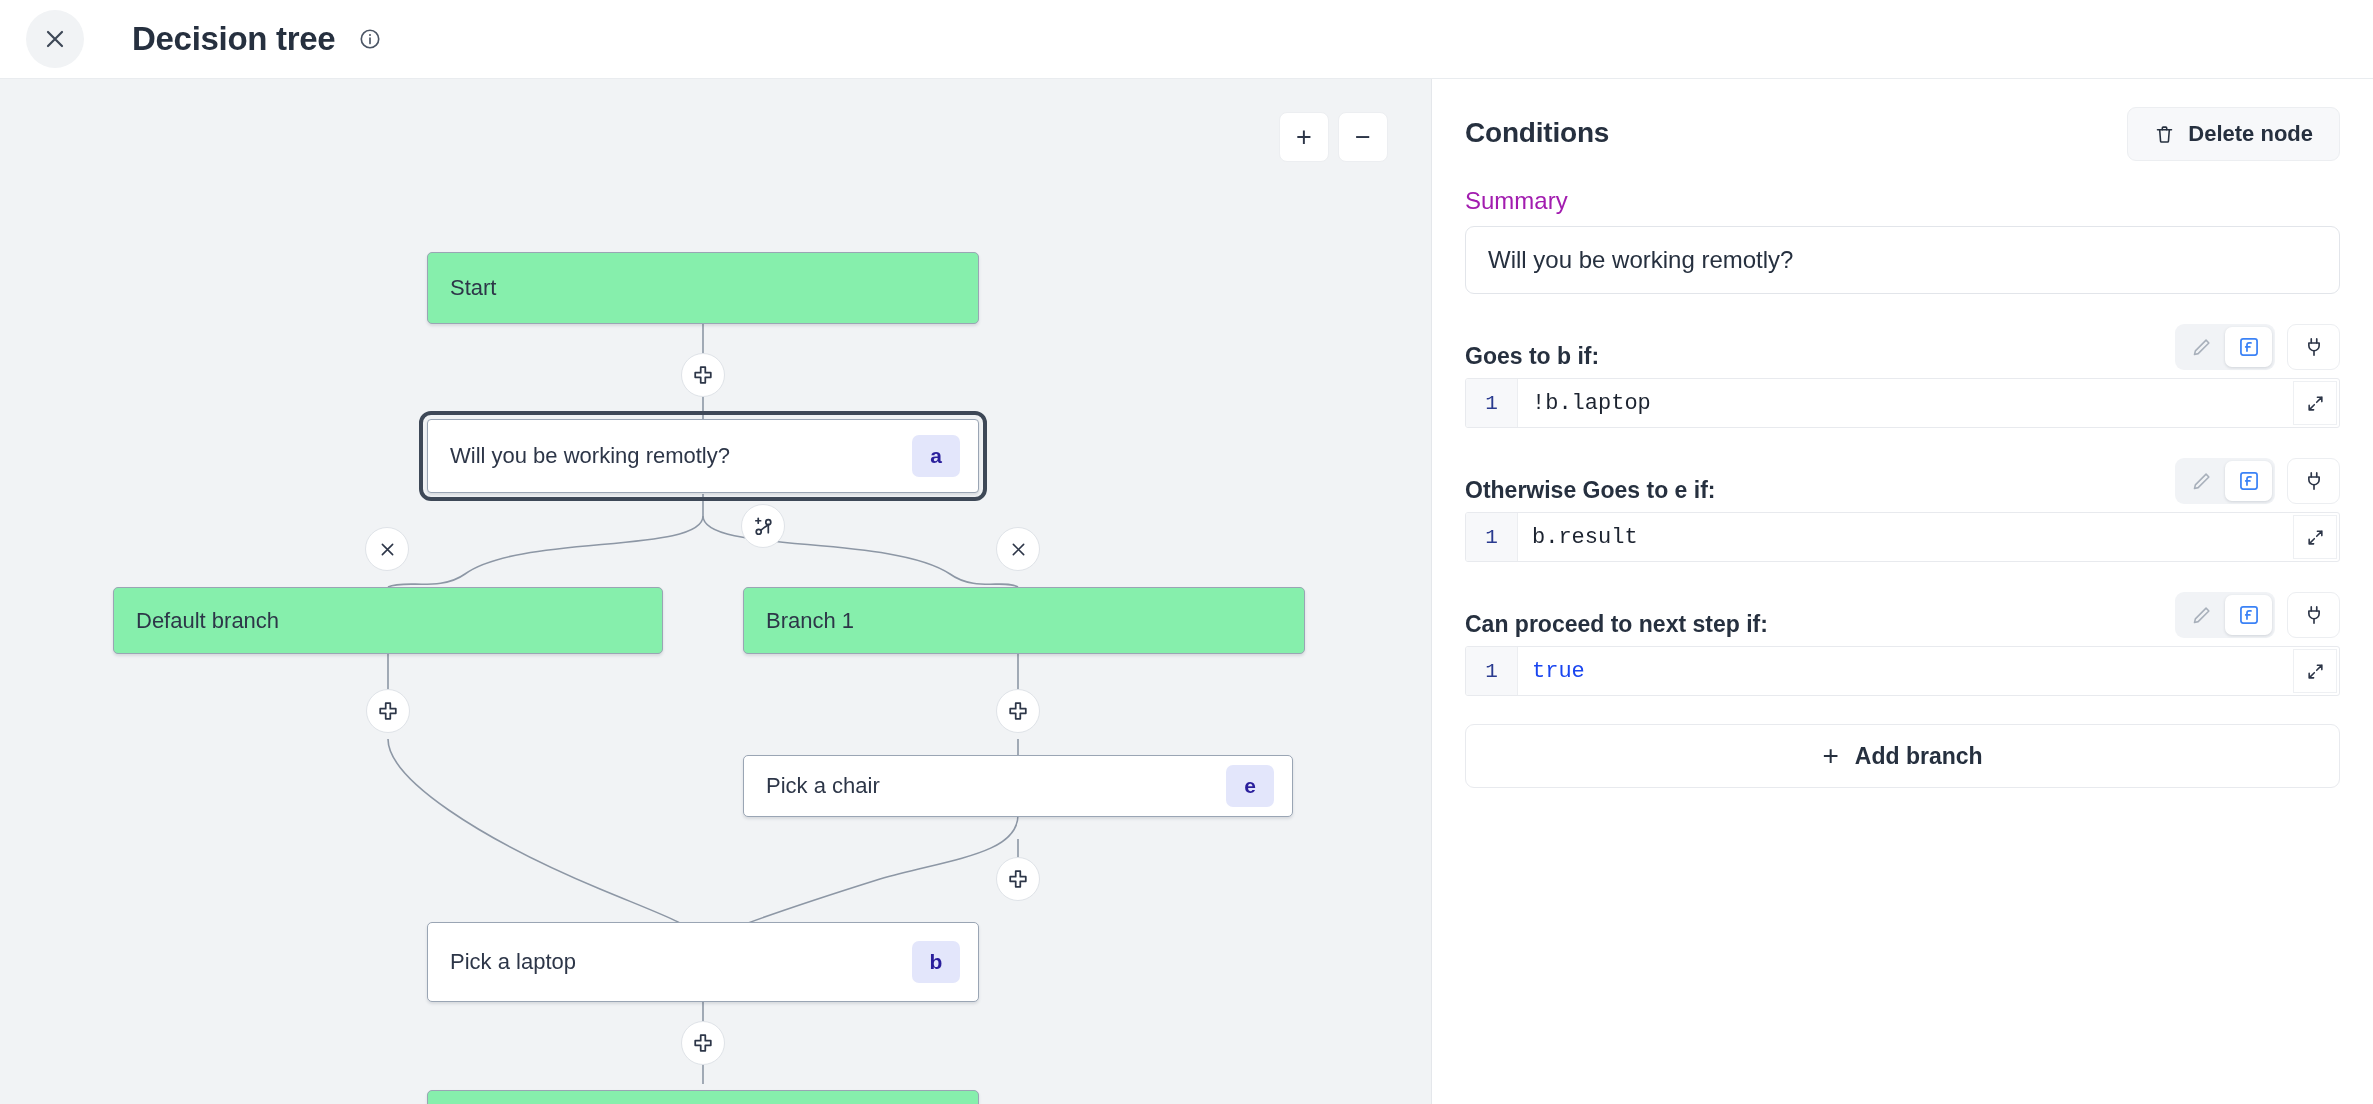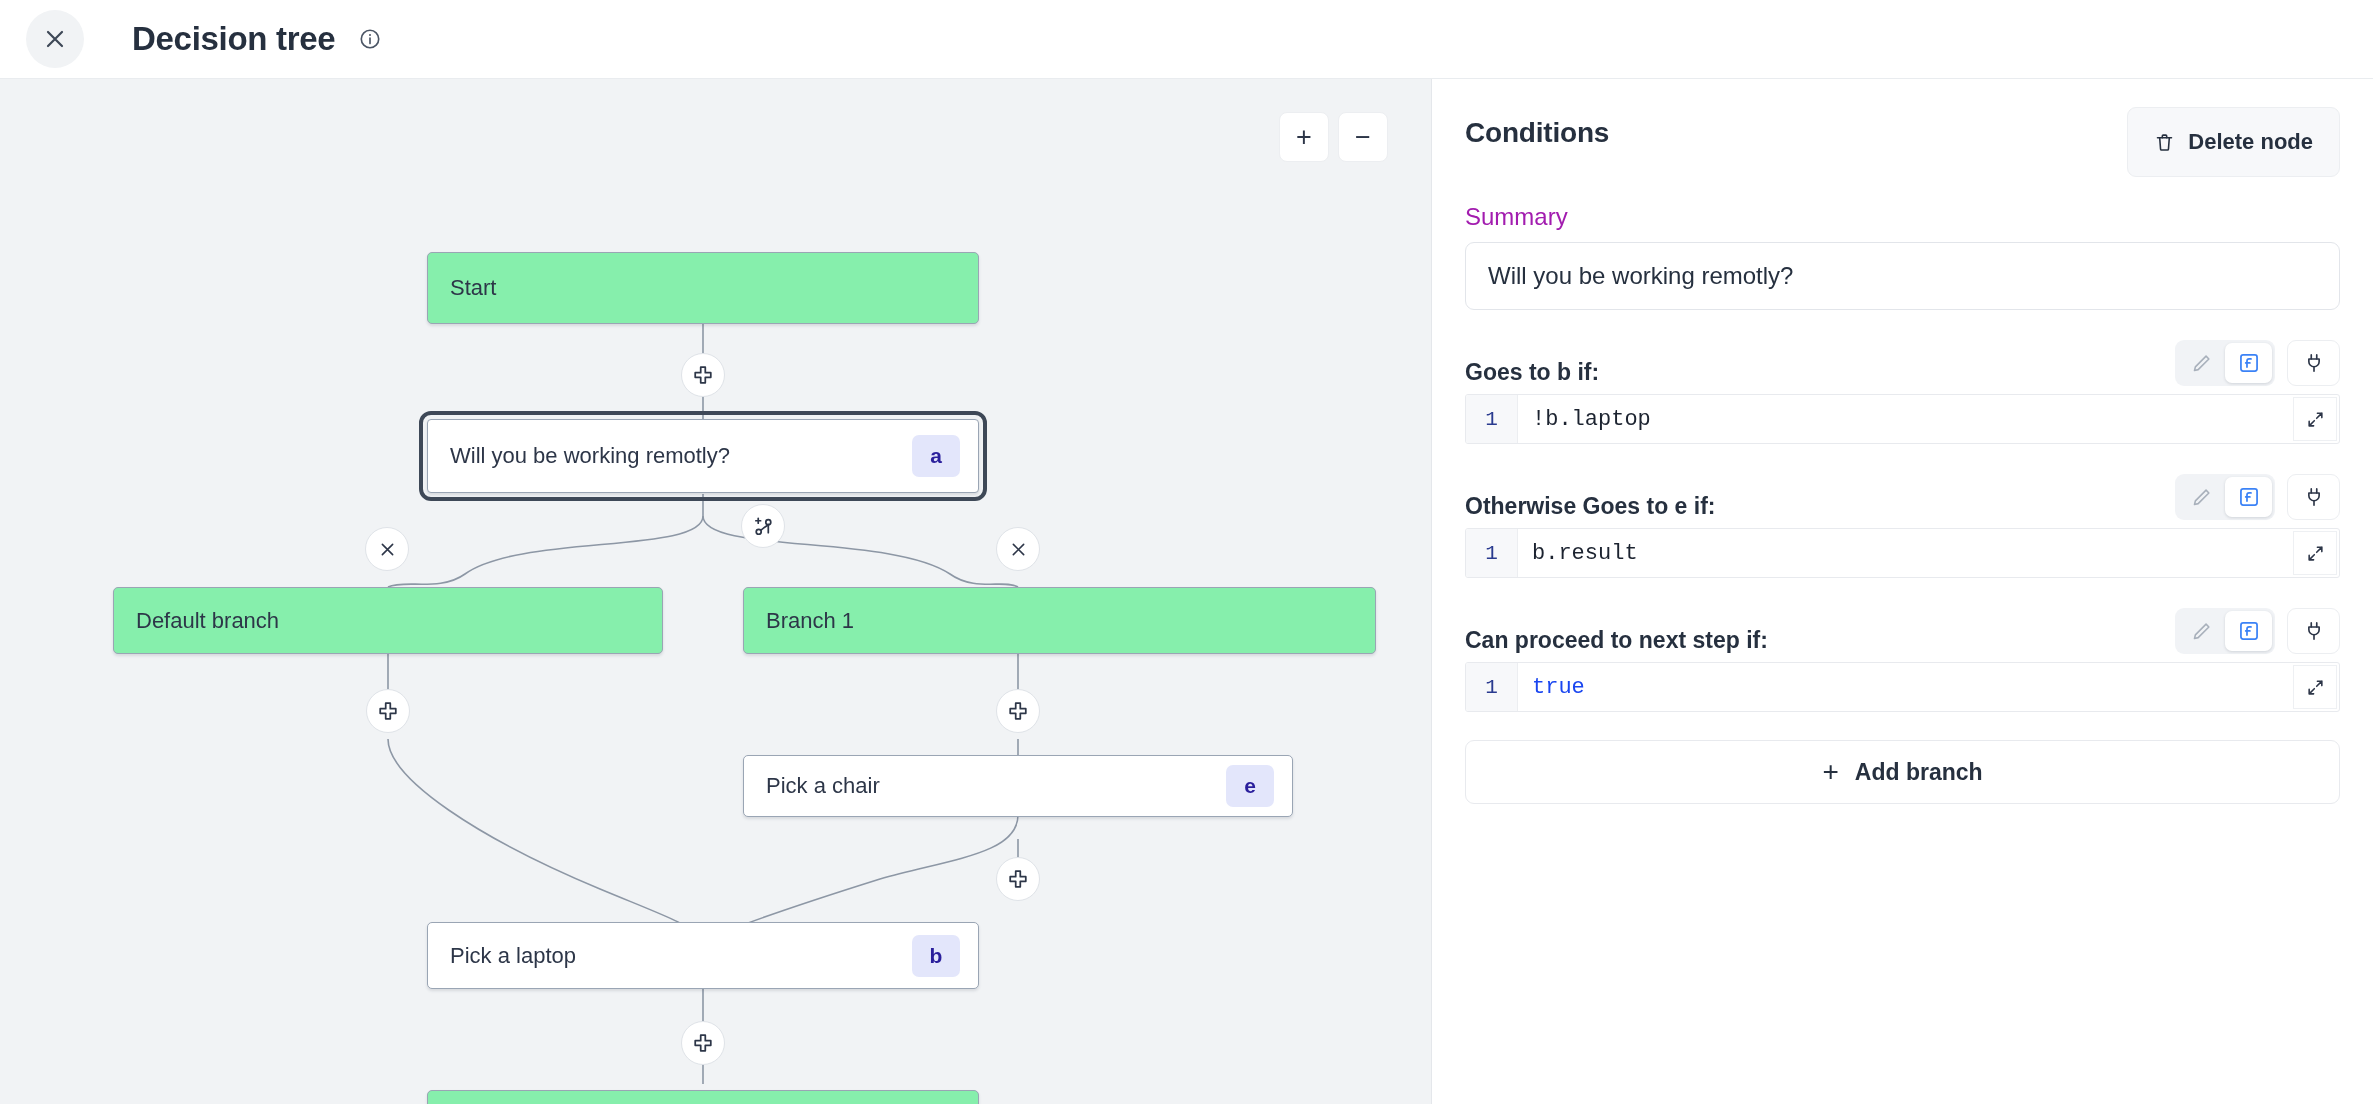--- a/index.html
+++ b/index.html
@@ -158,21 +158,21 @@
     font-weight: bold;
     color: #26303f;
     letter-spacing: -0.2px;
     padding-top: 10px;
   }
   .delete-btn {
     display: flex; align-items: center; gap: 13px;
     background: #f7f8fa;
     border: 1px solid #eceef1;
     border-radius: 9px;
-    padding: 21px 26px;
+    padding: 13px 26px;
     font-size: 22px;
     font-weight: bold;
     color: #26303f;
     cursor: pointer;
     font-family: "Liberation Sans", sans-serif;
   }
   .delete-btn svg { width: 21px; height: 21px; }
 
   .field-label {
     font-size: 24px;
@@ -374,21 +374,21 @@
     <button class="edge-btn" style="left:996px; top:448px;">
       <svg width="19" height="19" viewBox="0 0 24 24" fill="none" stroke="#2d3648" stroke-width="2" stroke-linecap="round">
         <path d="M5.5 5.5 L18.5 18.5 M18.5 5.5 L5.5 18.5"></path>
       </svg>
     </button>
 
     <div class="node filled" style="left:113px; top:508px; width:550px; height:67px;">
       <span class="node-label">Default branch</span>
     </div>
 
-    <div class="node filled" style="left:743px; top:508px; width:633px; height:67px;align-items:center;">
+    <div class="node filled" style="left:743px; top:508px; width:562px; height:67px;align-items:center;">
       <span class="node-label">Branch 1</span>
     </div>
 
     <button class="edge-btn" style="left:366px; top:610px;">
       <svg width="22" height="22" viewBox="0 0 24 24" fill="none" stroke="#2d3648" stroke-width="1.9" stroke-linejoin="round">
         <path d="M9.5 3.5 h5 v6 h6 v5 h-6 v6 h-5 v-6 h-6 v-5 h6 z"></path>
       </svg>
     </button>
 
     <button class="edge-btn" style="left:996px; top:610px;">
@@ -401,21 +401,21 @@
       <span class="node-label">Pick a chair</span>
       <span class="node-badge">e</span>
     </div>
 
     <button class="edge-btn" style="left:996px; top:778px;">
       <svg width="22" height="22" viewBox="0 0 24 24" fill="none" stroke="#2d3648" stroke-width="1.9" stroke-linejoin="round">
         <path d="M9.5 3.5 h5 v6 h6 v5 h-6 v6 h-5 v-6 h-6 v-5 h6 z"></path>
       </svg>
     </button>
 
-    <div class="node plain" style="left:427px; top:843px; width:552px; height:67px;">
+    <div class="node plain" style="left:427px; top:843px; width:552px; height:80px;">
       <span class="node-label">Pick a laptop</span>
       <span class="node-badge">b</span>
     </div>
 
     <button class="edge-btn" style="left:681px; top:942px;">
       <svg width="22" height="22" viewBox="0 0 24 24" fill="none" stroke="#2d3648" stroke-width="1.9" stroke-linejoin="round">
         <path d="M9.5 3.5 h5 v6 h6 v5 h-6 v6 h-5 v-6 h-6 v-5 h6 z"></path>
       </svg>
     </button>
 

